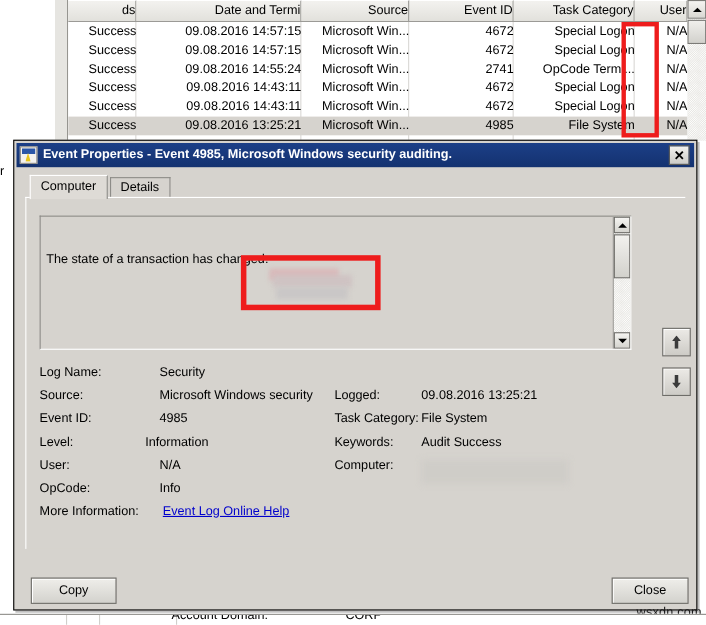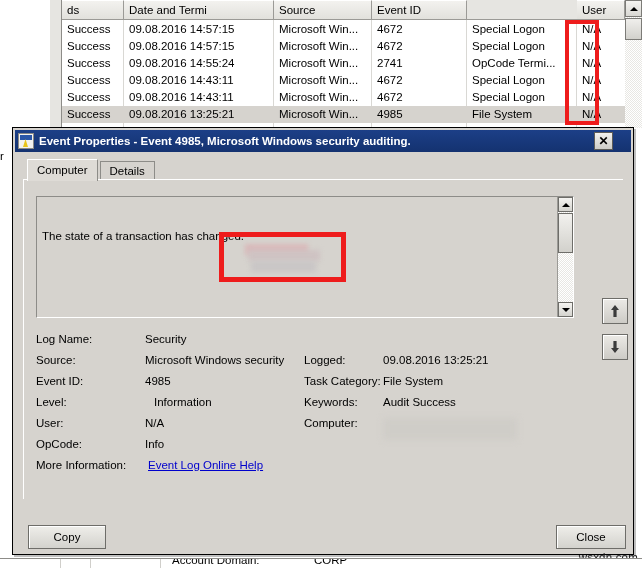--- a/index.html
+++ b/index.html
@@ -16,20 +16,21 @@
     font-size: 11px;
     color: #000;
   }
 
   
   #evt-list {
     position: absolute;
     left: 62px; top: 0; width: 580px; height: 128px;
     background: #ffffff;
     overflow: hidden;
+    text-align: right;
   }
   .list-header {
     position: absolute;
     left: 0; top: 0; width: 580px; height: 20px;
     background: #e6e5e1;
     border-bottom: 1px solid #9b9a96;
     box-sizing: border-box;
   }
   .hcell {
     position: absolute;
@@ -137,21 +138,21 @@
     border: 1px solid #000000;
     box-sizing: border-box;
     box-shadow: 2px 2px 0 rgba(0,0,0,0.25);
   }
   #titlebar {
     position: absolute;
     left: 2px; top: 2px; right: 2px; height: 22px;
     background: linear-gradient(#1c3f87, #143270);
     display: flex;
     align-items: center;
-    padding: 0 18px 0 3px;
+    padding: 0 4px 0 3px;
     box-sizing: border-box;
   }
   #title-icon {
     width: 16px; height: 16px;
     flex: 0 0 16px;
     position: relative;
     background: #f3f2ef;
     border: 1px solid #8b8a86;
     box-sizing: border-box;
     margin-right: 5px;
@@ -394,20 +395,21 @@
 
 <div id="left-sliver"></div>
 <div id="left-strip-text">r</div>
 
 <div id="evt-list">
   <div class="list-header">
     <div class="hcell" style="left:0px;width:62px;">ds</div>
     <div class="hcell" style="left:62px;width:150px;">Date and Termi</div>
     <div class="hcell" style="left:310px;width:95px;">Event ID</div>
     <div class="hcell" style="left:212px;width:98px;">Source</div>
+    <div class="hcell" style="left:405px;width:110px;">Task Category</div>
     <div class="hcell" style="left:515px;width:48px;">User</div>
   </div>
 
   <div class="vline" style="left:61px;"></div>
   <div class="vline" style="left:211px;"></div>
   <div class="vline" style="left:309px;"></div>
   <div class="vline" style="left:404px;"></div>
   <div class="vline" style="left:514px;"></div>
 
   <div class="row" style="top:21px;">
@@ -524,21 +526,21 @@
 <div class="pg-label" style="left:36px;  top:333px;">Log Name:</div>
 <div class="pg-value" style="left:145px; top:333px;">Security</div>
 
 <div class="pg-label" style="left:36px;  top:354px;">Source:</div>
 <div class="pg-value" style="left:145px; top:354px;">Microsoft Windows security</div>
 
 <div class="pg-label" style="left:36px;  top:375px;">Event ID:</div>
 <div class="pg-value" style="left:145px; top:375px;">4985</div>
 
 <div class="pg-label" style="left:36px;  top:396px;">Level:</div>
-<div class="pg-value" style="left:154px; top:396px;text-align:center;">Information</div>
+<div class="pg-value" style="left:132px; top:396px;text-align:center;">Information</div>
 
 <div class="pg-label" style="left:36px;  top:417px;">User:</div>
 <div class="pg-value" style="left:145px; top:417px;">N/A</div>
 
 <div class="pg-label" style="left:36px;  top:438px;">OpCode:</div>
 <div class="pg-value" style="left:145px; top:438px;">Info</div>
 
 <div class="pg-label" style="left:36px;  top:459px;">More Information:</div>
 <div id="link-help" style="left:148px; top:459px;">Event Log Online Help</div>
 
@@ -567,15 +569,15 @@
 
 <div class="dlgbtn" id="btn-copy">Copy</div>
 <div class="dlgbtn" id="btn-close">Close</div>
 
 <div id="watermark">wsxdn.com</div>
 
 <div id="bottom-sliver">
   <div class="bs-div" style="left:60px;"></div>
   <div class="bs-div" style="left:90px;"></div>
   <div class="bs-div" style="left:160px;"></div>
-  <div class="bs-cell" style="left:172px;">Account Domain:</div>
+  <div class="bs-cell" style="left:156px;">Account Domain:</div>
   <div class="bs-cell" style="left:314px;">CORP</div>
 </div>
 
 </body></html>

